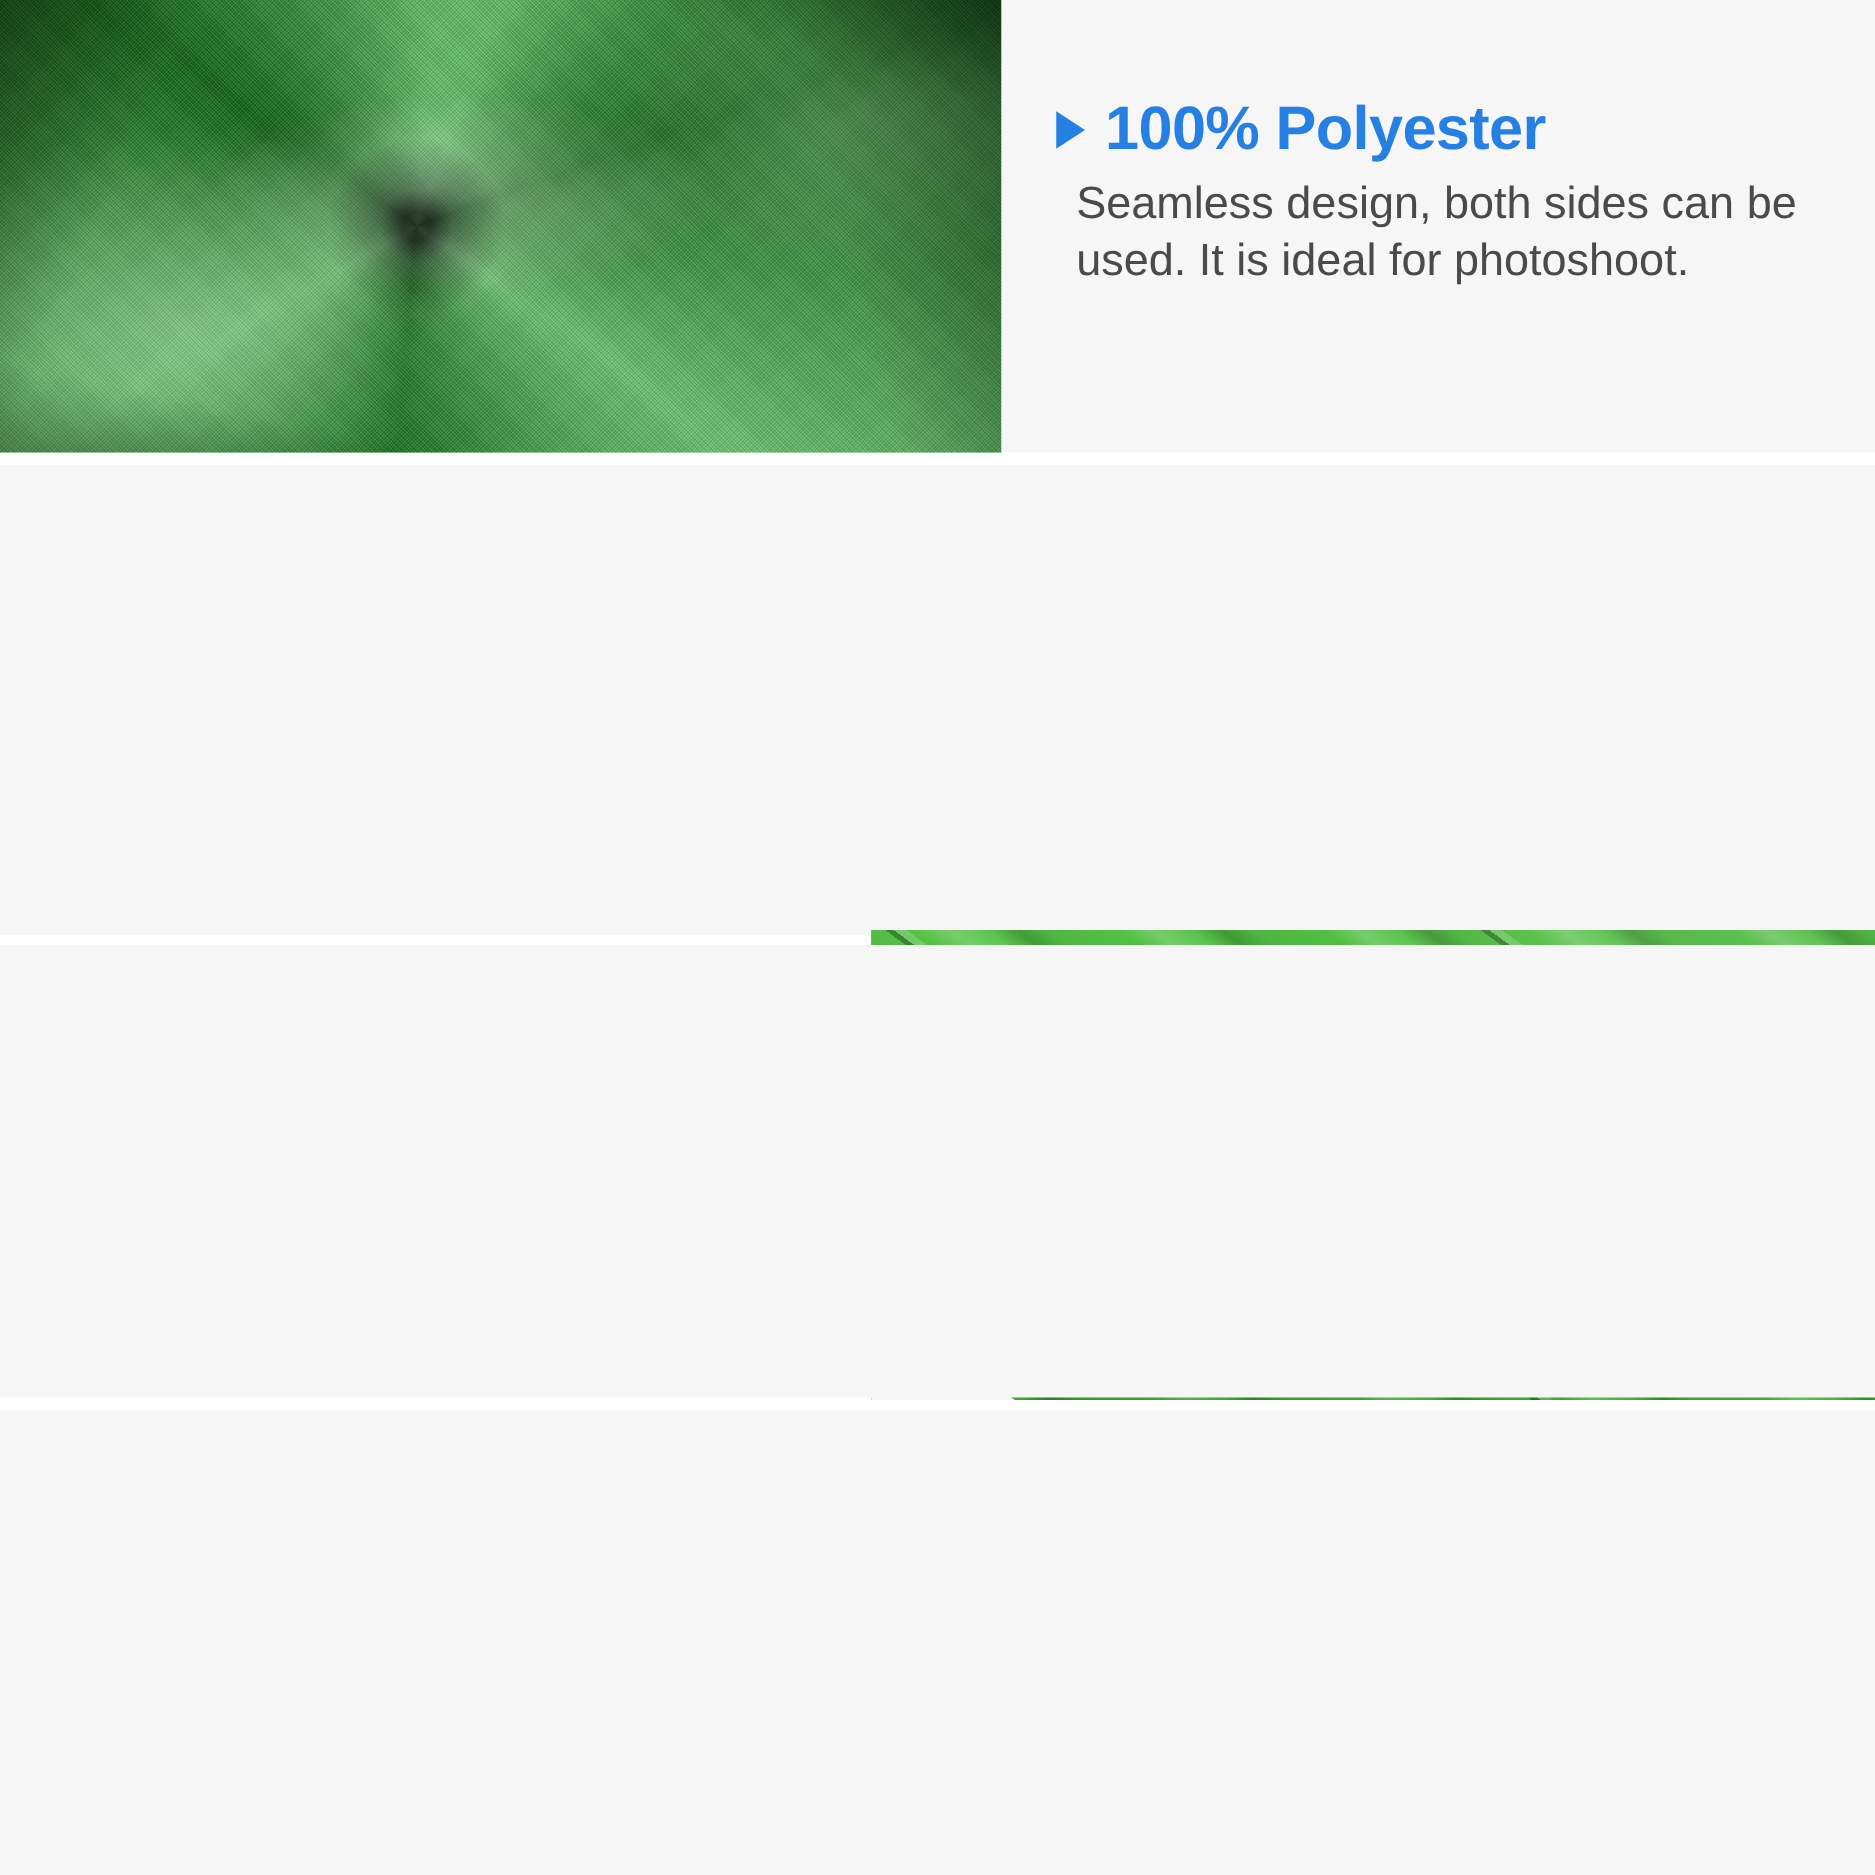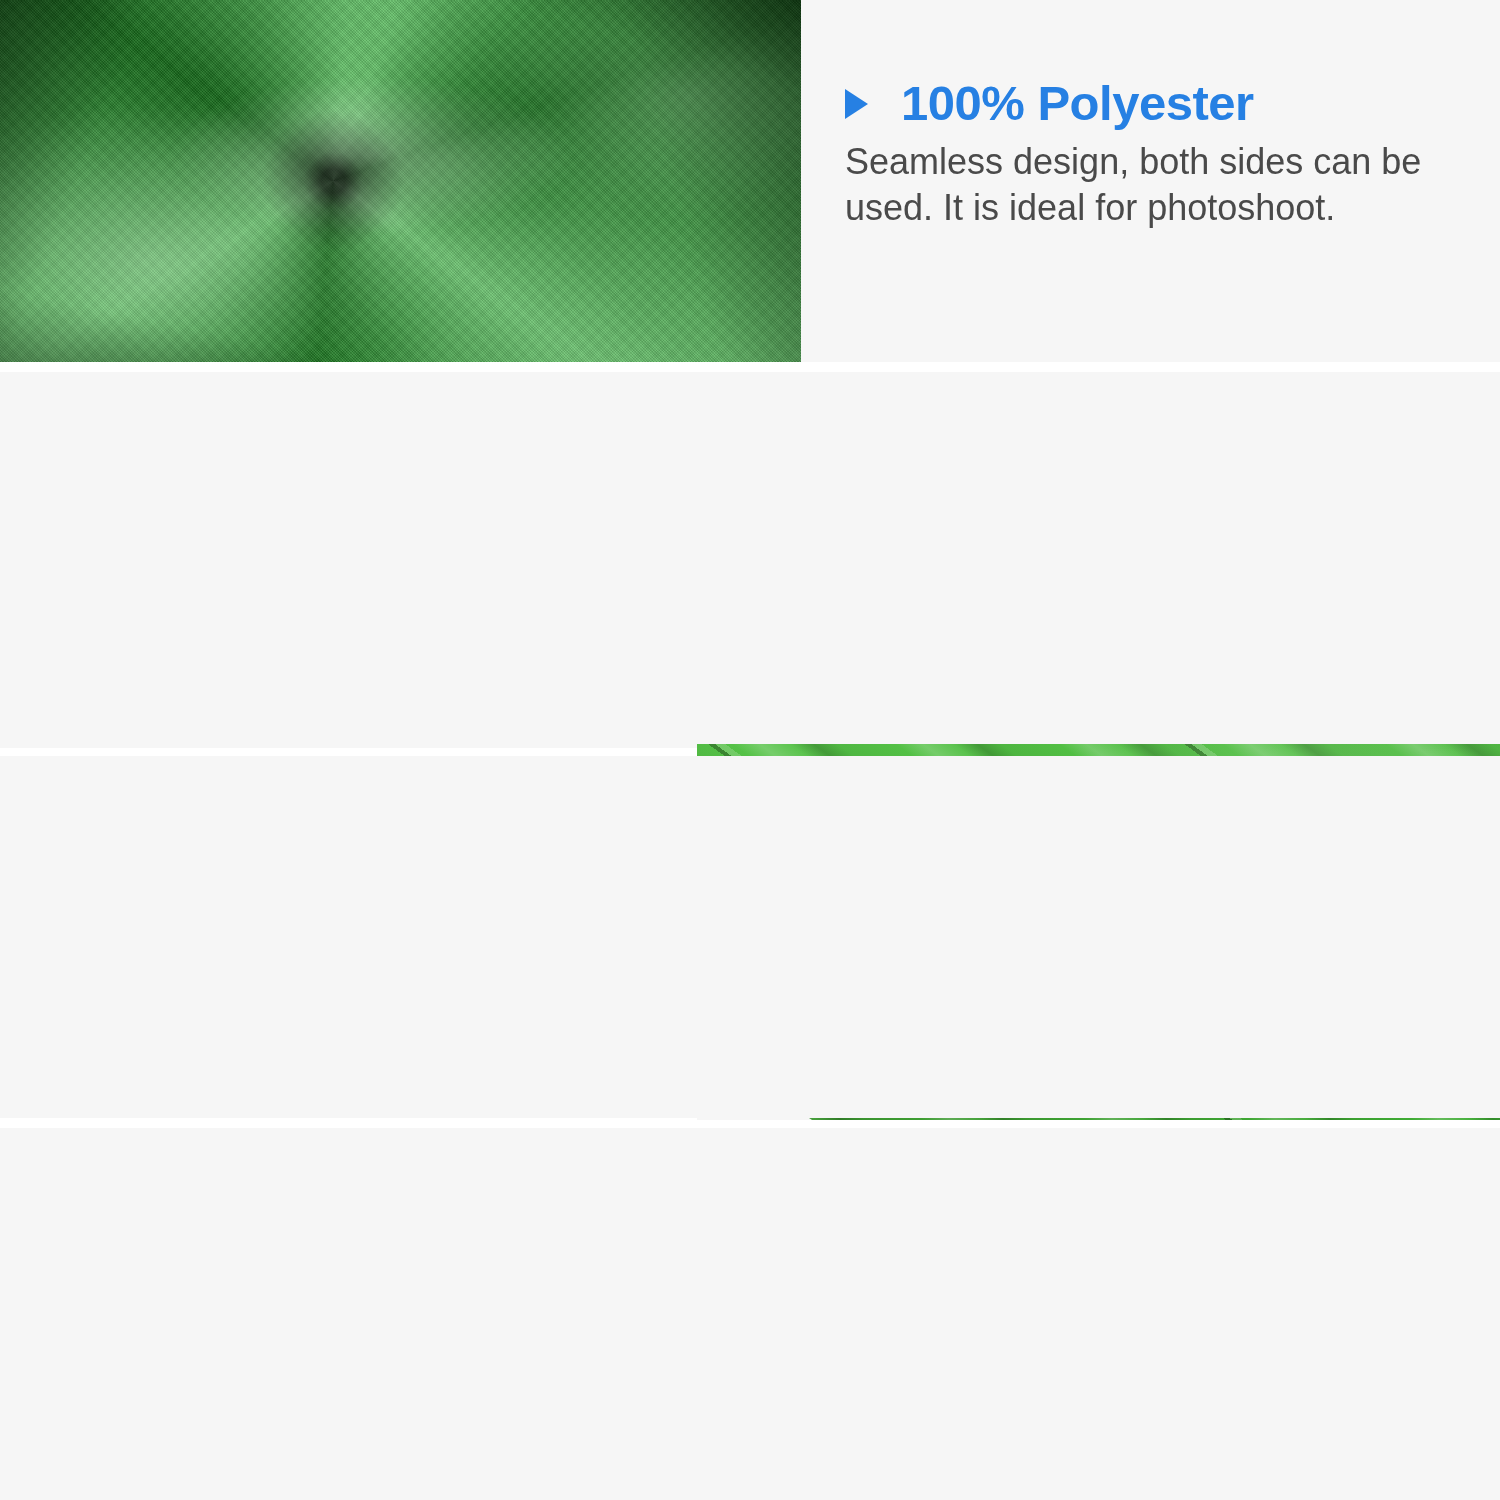--- a/index.html
+++ b/index.html
@@ -47,21 +47,21 @@
     display: flex;
     align-items: center;
     color: #2680e3;
     font-size: 49px;
     font-weight: bold;
     letter-spacing: -0.5px;
     line-height: 1.05;
     white-space: nowrap;
     font-stretch: condensed;
   }
-  .heading.left-marker  { justify-content: flex-start; gap: 17px; }
+  .heading.left-marker  { justify-content: flex-start; }
   .heading.right-marker { justify-content: flex-end; }
 
   .tri {
     width: 0;
     height: 0;
     flex: none;
   }
   .tri.right {
     border-top: 15px solid transparent;
     border-bottom: 15px solid transparent;
@@ -74,20 +74,21 @@
     border-right: 23px solid #2680e3;
     margin-left: 16px;
   }
 
   .body-text {
     color: #4a4a4a;
     font-size: 36px;
     line-height: 1.27;
     margin-top: 10px;
     font-weight: 400;
+    margin-left: 16px;
   }
   .align-left  { text-align: left; }
   .align-center{ text-align: center; }
 
   
   #photo1 { left: 0; top: 0; width: 801px; height: 362px; background: #25a52b; }
   #photo1 .weave {
     position: absolute; inset: 0;
     background:
       repeating-linear-gradient(45deg, rgba(0,0,0,.16) 0 1px, rgba(255,255,255,.10) 1px 2px),

